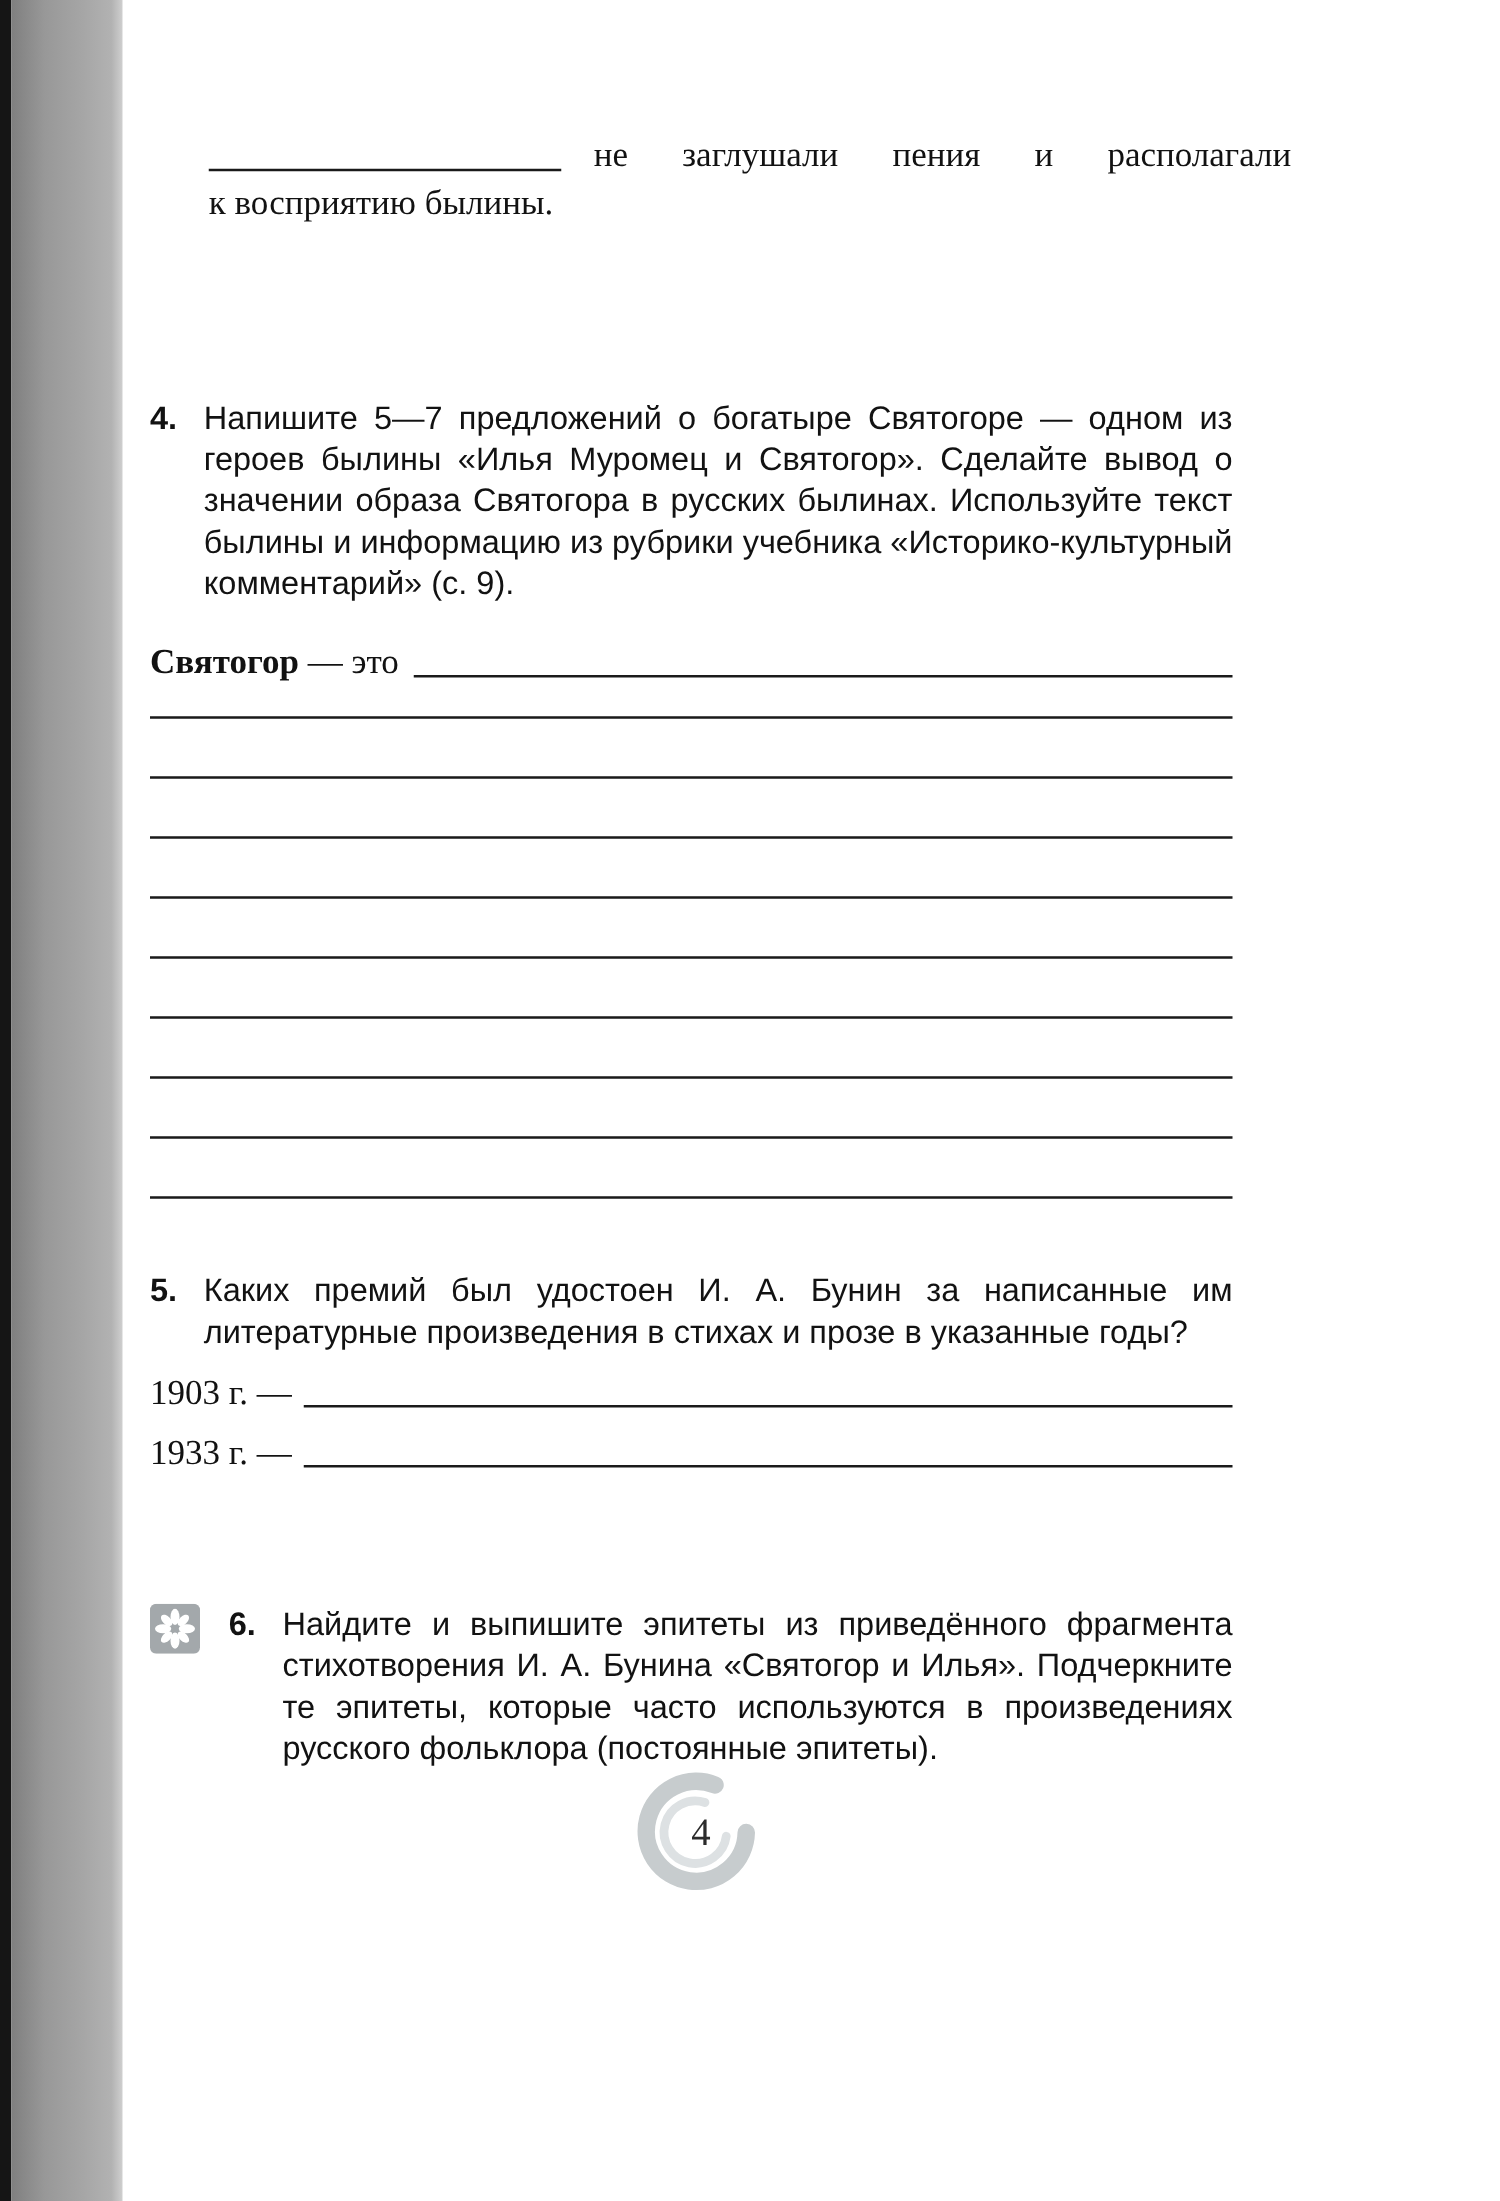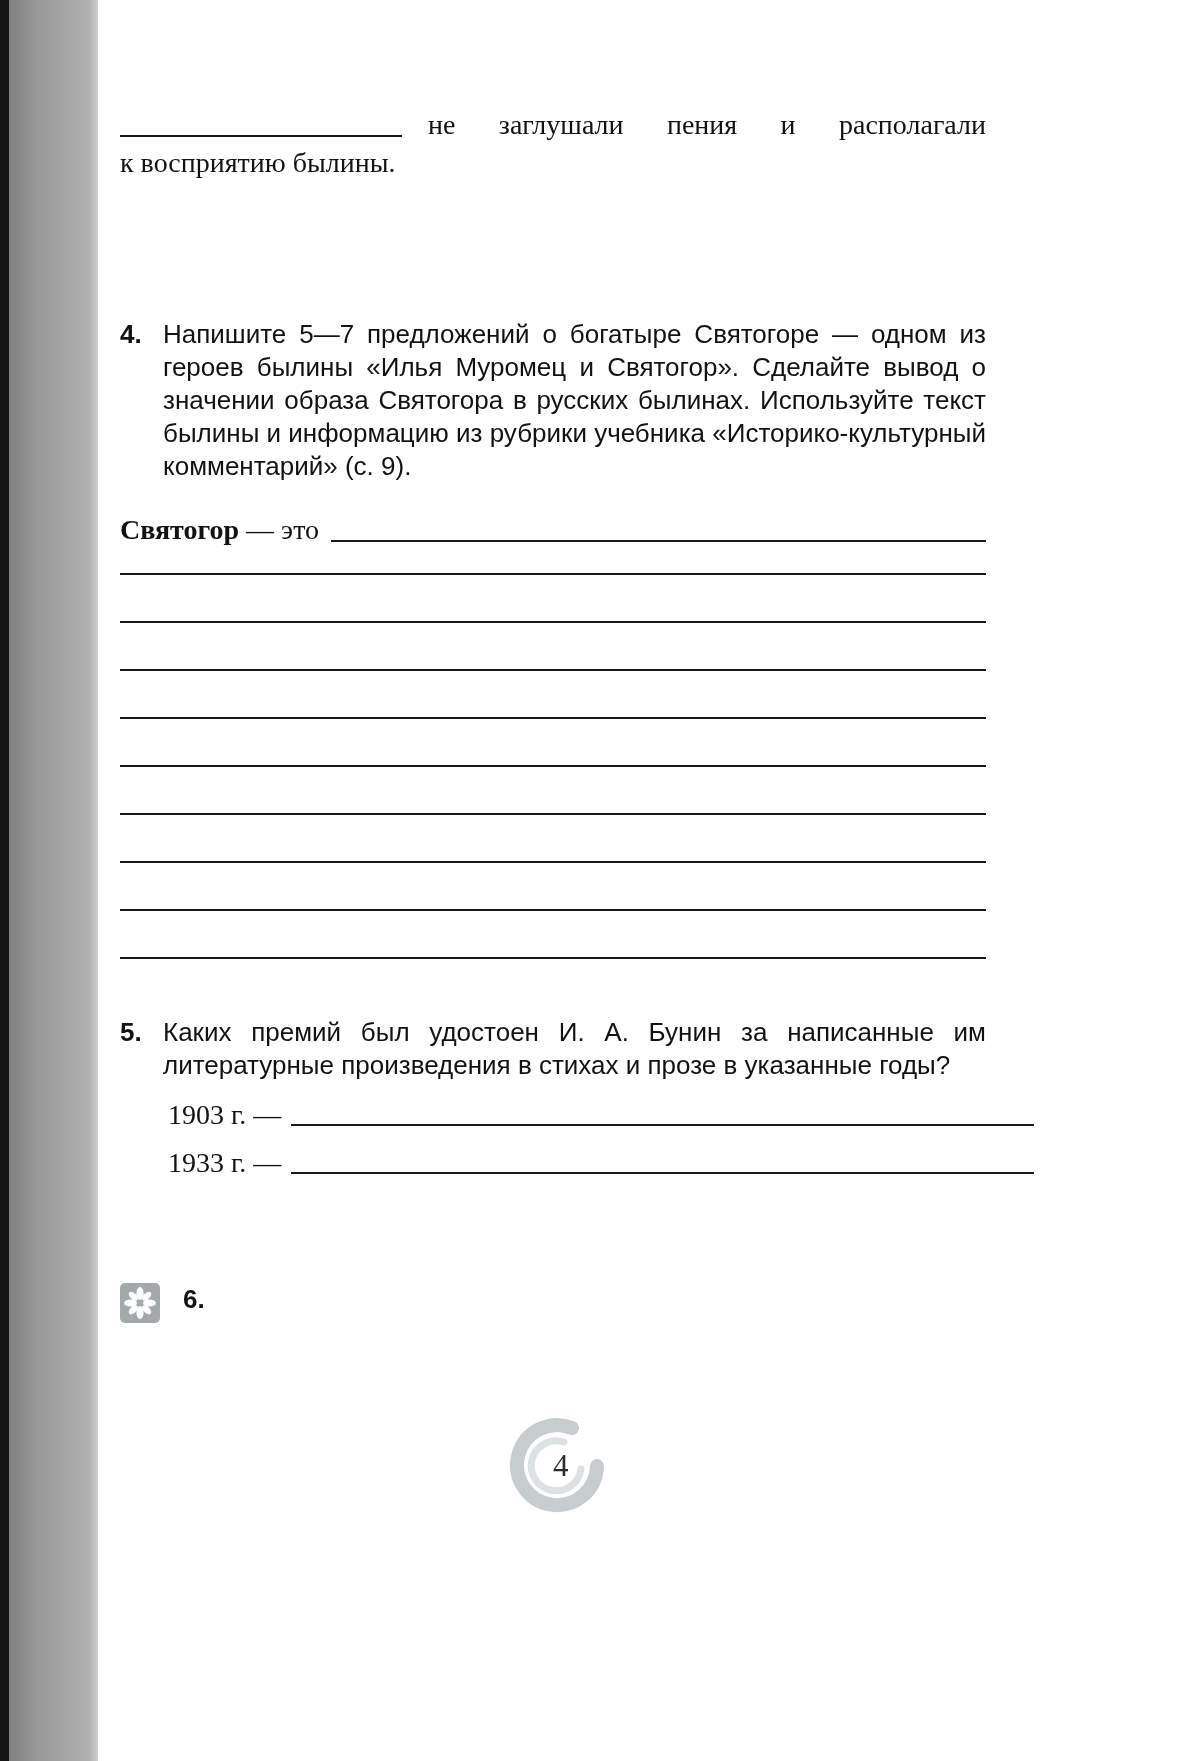--- a/index.html
+++ b/index.html
@@ -42,38 +42,38 @@
   .justify-rest {
     flex: 1; margin-left: 26px;
     text-align: justify; text-align-last: justify;
   }
   .fill-line {
     flex: 1;
     border-bottom: 2px solid #1a1a1a;
     margin: 0 0 7px 12px;
   }
 
-  .sec-intro  { top: 106px; }
+  .sec-intro  { top: 106px; margin-left: 47px; }
   .sec-ref    { top: 190px; }
   .ref-par { text-indent: 42px; text-align: justify; }
 
   .task { display: flex; align-items: flex-start; }
   .task-num { font-weight: bold; width: 43px; flex-shrink: 0; }
   .task-text { flex: 1; text-align: justify; }
 
   .sec-task4      { top: 318px; }
   .sec-answerhead { top: 511px; }
   .answer-label { white-space: pre; }
 
   .sec-lines { top: 527px; }
   .answer-line { height: 48px; border-bottom: 2px solid #1a1a1a; }
 
   .sec-task5 { top: 1016px; }
 
-  .sec-years { top: 1086px; margin-left: 48px; }
+  .sec-years { top: 1086px; }
   .year-row { display: flex; align-items: flex-end; height: 48px; }
   .year-label { white-space: pre; }
   .year-row .fill-line { margin-bottom: 8px; margin-left: 10px; }
 
   .sec-task6 { top: 1283px; }
   .task-icon { width: 40px; height: 40px; flex-shrink: 0; margin-right: 23px; display: inline-block; }
   .task-icon svg { display: block; }
 
   .sec-footer { top: 1415px; display: flex; justify-content: center; }
   .pagenum-wrap { position: relative; width: 110px; height: 102px; }
@@ -155,20 +155,21 @@
             <ellipse cx="10.5" cy="20" rx="6.5" ry="3.6"></ellipse>
             <ellipse cx="29.5" cy="20" rx="6.5" ry="3.6"></ellipse>
             <ellipse cx="13.3" cy="13.3" rx="3.2" ry="5.6" transform="rotate(-45 13.3 13.3)"></ellipse>
             <ellipse cx="26.7" cy="26.7" rx="3.2" ry="5.6" transform="rotate(-45 26.7 26.7)"></ellipse>
             <ellipse cx="26.7" cy="13.3" rx="3.2" ry="5.6" transform="rotate(45 26.7 13.3)"></ellipse>
             <ellipse cx="13.3" cy="26.7" rx="3.2" ry="5.6" transform="rotate(45 13.3 26.7)"></ellipse>
           </g>
         </svg>
       </span>
       <div class="task-num sans">6.</div>
+      <p class="task-text sans">Найдите и выпишите эпитеты из приведённого фрагмента стихотворения И. А. Бунина «Святогор и Илья». Подчеркните те эпитеты, которые часто используются в произведениях русского фольклора (постоянные эпитеты).</p>
     </div>
   </section>
 
   <section class="sec sec-footer">
     <div class="pagenum-wrap">
       <svg width="110" height="102" viewBox="0 0 110 102" aria-hidden="true">
         <path d="M 74 13 A 40 40 0 1 0 99 51" fill="none" stroke="#c7ccce" stroke-width="14" stroke-linecap="round"></path>
         <path d="M 66 27 A 25 25 0 1 0 83 54" fill="none" stroke="#dde1e3" stroke-width="7" stroke-linecap="round"></path>
       </svg>
       <span class="page-num serif">4</span>

